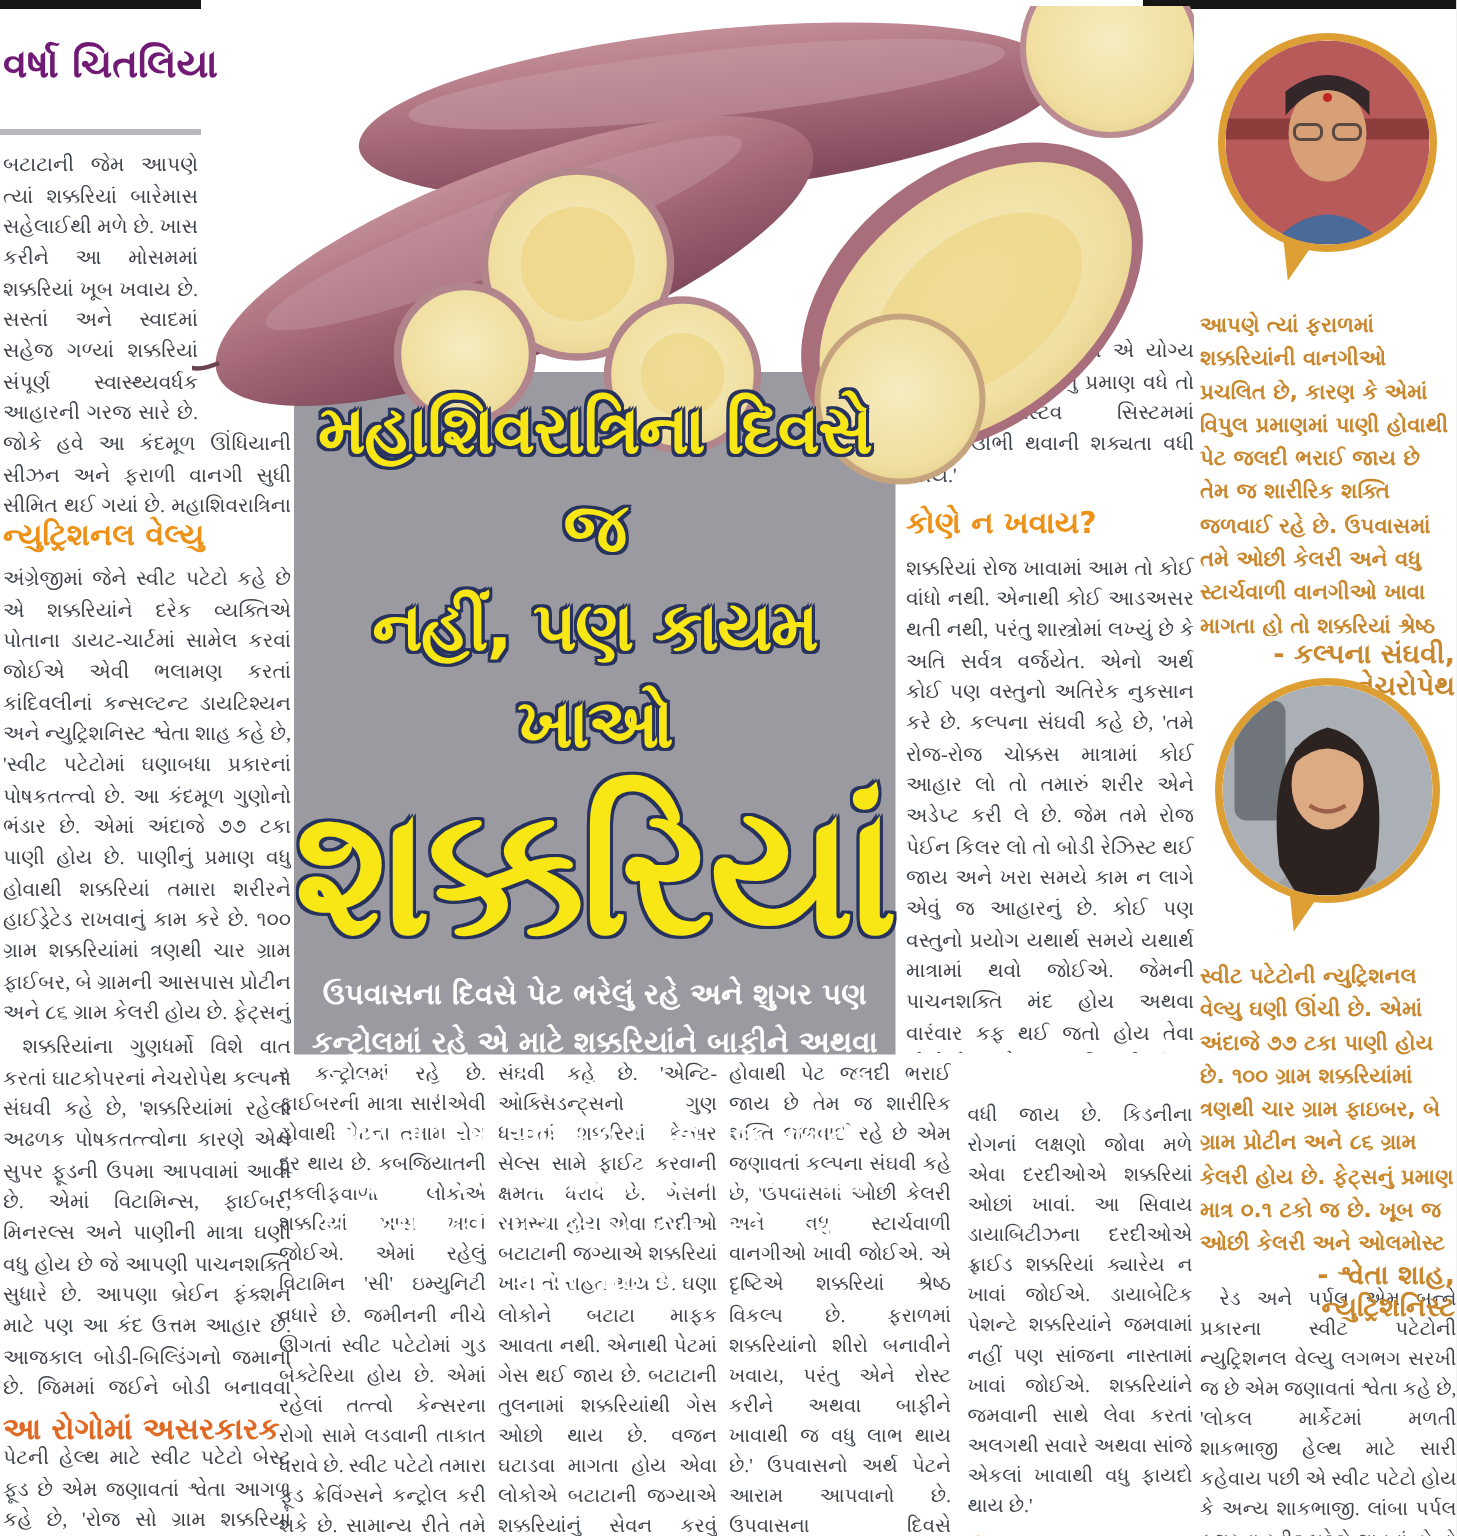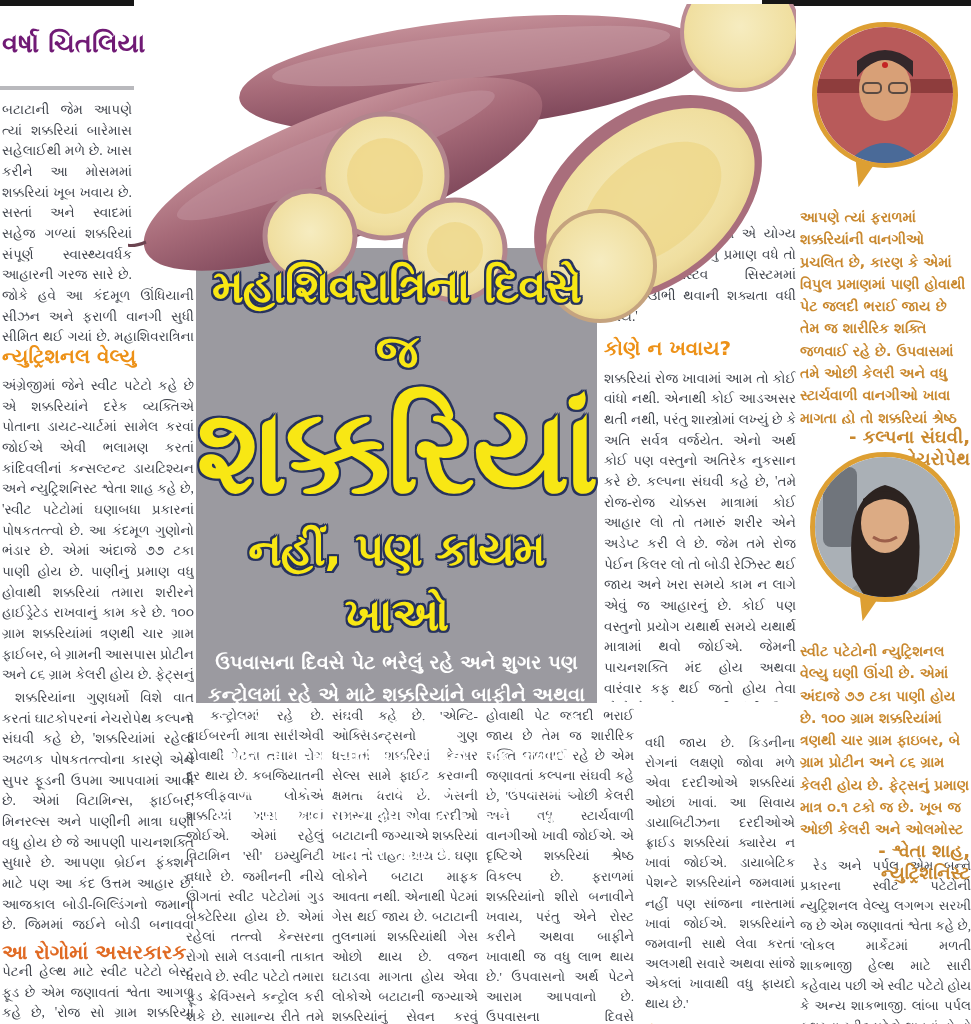--- a/index.html
+++ b/index.html
@@ -84,22 +84,22 @@
       <circle cx="257" cy="172" r="38" fill="#eed789" opacity="0.85"></circle>
       <circle cx="182" cy="232" r="45" fill="url(#flesh)" stroke="#b2858d" stroke-width="5"></circle>
       <circle cx="327" cy="246" r="50" fill="url(#flesh)" stroke="#b2858d" stroke-width="5"></circle>
       <circle cx="327" cy="246" r="28" fill="#eed789" opacity="0.8"></circle>
       <circle cx="472" cy="262" r="55" fill="url(#flesh)" stroke="#c5a37f" stroke-width="4"></circle>
     </g>
   </svg>
 
   <div class="abs headline-wrap" style="left:196px;top:254px;width:401px;">
     <div class="hl hl1">મહાશિવરાત્રિના દિવસે જ</div>
+    <div class="hl hl2">નહીં, પણ કાયમ ખાઓ</div>
     <div class="hl hl3">શક્કરિયાં</div>
-    <div class="hl hl2">નહીં, પણ કાયમ ખાઓ</div>
     <div class="deck">ઉપવાસના દિવસે પેટ ભરેલું રહે અને શુગર પણ કન્ટ્રોલમાં રહે એ માટે શક્કરિયાંને બાફીને અથવા શેકીને ખાવાં જોઈએ. આ કંદમૂળને માત્ર ફરાળી આઇટમ પૂરતી સીમિત ન રાખતાં રોજ ખાવાની સલાહ છે. વજન ઘટાડવાથી લઈ અનેક રોગોમાં ઉપયોગી શક્કરિયાંને તમારા ડાયટ-ચાર્ટમાં સામેલ કરવાં જોઈએ</div>
   </div>
 
   <div class="abs body-txt" style="left:2px;top:100px;width:192px;height:250px;">
     <span class="spacer-r"></span>
     <span>બટાટાની જેમ આપણે ત્યાં શક્કરિયાં બારેમાસ સહેલાઈથી મળે છે. ખાસ કરીને આ મોસમમાં શક્કરિયાં ખૂબ ખવાય છે. સસ્તાં અને સ્વાદમાં સહેજ ગળ્યાં શક્કરિયાં સંપૂર્ણ સ્વાસ્થ્યવર્ધક આહારની ગરજ સારે છે. જોકે હવે આ કંદમૂળ ઊંધિયાની સીઝન અને ફરાળી વાનગી સુધી સીમિત થઈ ગયાં છે. મહાશિવરાત્રિના દિવસે શક્કરિયાંમાંથી બનાવવામાં આવેલી ફરાળી વાનગીઓ ખાવાનો મહિમા પણ એક દિવસ પૂરતો મર્યાદિત બની ગયો છે. આ દિવસે સામાન્ય રીતે દરેકના ઘરમાં ખવાતાં શક્કરિયાં કેમ કાયમ ખાવાં જોઈએ એ વિશે આજે વાત કરીશું.</span>
   </div>
   <div class="abs subhead" style="left:2px;top:340px;">ન્યુટ્રિશનલ વેલ્યુ</div>
   <div class="abs body-txt" style="left:2px;top:376px;width:192px;height:310px;">અંગ્રેજીમાં જેને સ્વીટ પટેટો કહે છે એ શક્કરિયાંને દરેક વ્યક્તિએ પોતાના ડાયટ-ચાર્ટમાં સામેલ કરવાં જોઈએ એવી ભલામણ કરતાં કાંદિવલીનાં કન્સલ્ટન્ટ ડાયટિશ્યન અને ન્યુટ્રિશનિસ્ટ શ્વેતા શાહ કહે છે, 'સ્વીટ પટેટોમાં ઘણાબધા પ્રકારનાં પોષકતત્ત્વો છે. આ કંદમૂળ ગુણોનો ભંડાર છે. એમાં અંદાજે ૭૭ ટકા પાણી હોય છે. પાણીનું પ્રમાણ વધુ હોવાથી શક્કરિયાં તમારા શરીરને હાઈડ્રેટેડ રાખવાનું કામ કરે છે. ૧૦૦ ગ્રામ શક્કરિયાંમાં ત્રણથી ચાર ગ્રામ ફાઈબર, બે ગ્રામની આસપાસ પ્રોટીન અને ૮૬ ગ્રામ કેલરી હોય છે. ફેટ્સનું પ્રમાણ માત્ર ૦.૧ ટકા જ છે. રોજ એક મધ્યમ કદનું શક્કરિયું બાફીને અથવા શેકીને ખાવાથી તમારા આખા દિવસની વિટામિન 'એ' ની જરૂરિયાત પૂરી થઈ જાય છે. ખૂબ જ ઓછી કેલરી અને ઓલમોસ્ટ ઝીરો પર્સન્ટ ફેટ્સ ધરાવતાં શક્કરિયાં વજન ઘટાડવામાં સહાયરૂપ છે તેથી એને બટાટાની અવેજીમાં ડાયટ-ચાર્ટમાં સામેલ કરવાની સલાહ આપવામાં આવે છે.'</div>
   <div class="abs body-txt indent" style="left:2px;top:688px;width:192px;height:246px;">શક્કરિયાંના ગુણધર્મો વિશે વાત કરતાં ઘાટકોપરનાં નેચરોપેથ કલ્પના સંઘવી કહે છે, 'શક્કરિયાંમાં રહેલાં અઢળક પોષકતત્ત્વોના કારણે એને સુપર ફૂડની ઉપમા આપવામાં આવી છે. એમાં વિટામિન્સ, ફાઈબર, મિનરલ્સ અને પાણીની માત્રા ઘણી વધુ હોય છે જે આપણી પાચનશક્તિ સુધારે છે. આપણા બ્રેઈન ફંક્શન માટે પણ આ કંદ ઉત્તમ આહાર છે. આજકાલ બોડી-બિલ્ડિંગનો જમાનો છે. જિમમાં જઈને બોડી બનાવવા માગતા યુવાનોએ શક્કરિયાંનો પ્રયોગ કરવા જેવો છે. એનાથી મસલ્સ મજબૂત બને છે.'</div>

